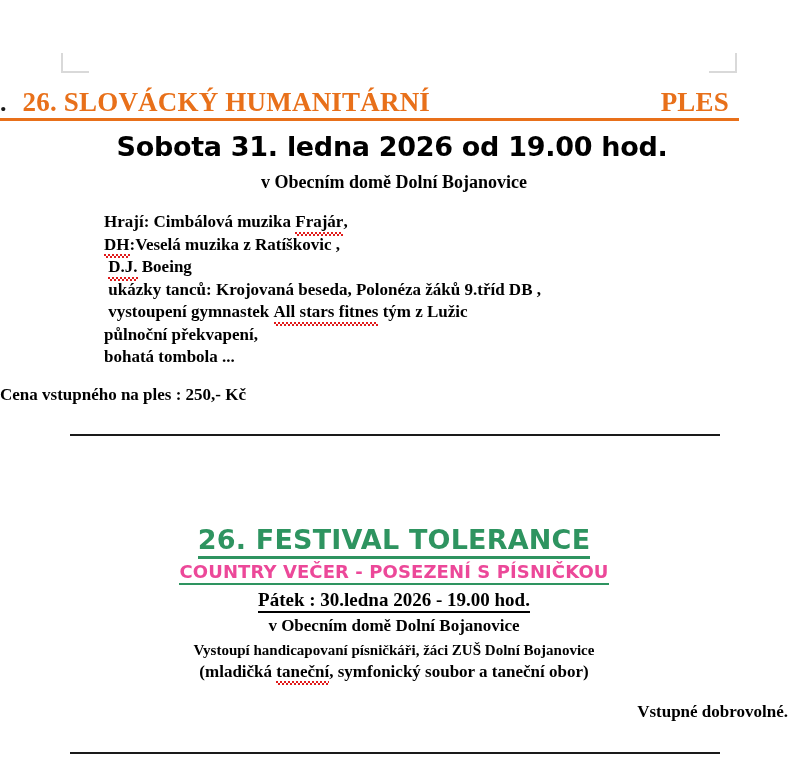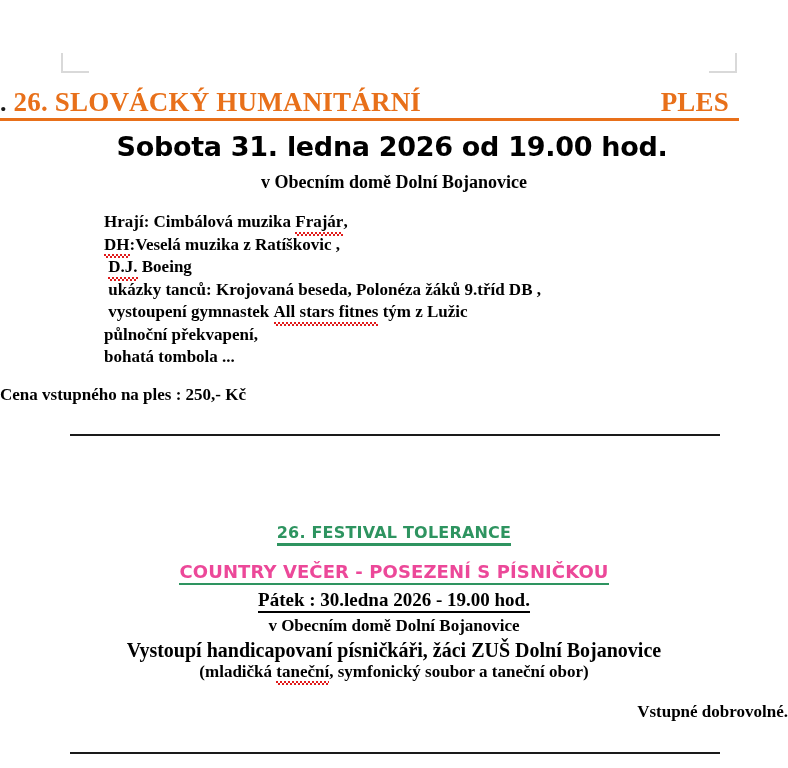--- a/index.html
+++ b/index.html
@@ -62,21 +62,21 @@
     font-weight: bold;
     line-height: 1;
     letter-spacing: 0;
   }
   .headline-main {
     color: #e8701a;
     font-size: 27px;
     font-weight: bold;
     line-height: 1.05;
     white-space: nowrap;
-    margin-left: 7px;
+    margin-left: 16px;
     margin-right: auto;
     letter-spacing: 0.2px;
   }
   .headline-tail {
     color: #e8701a;
     font-size: 27px;
     font-weight: bold;
     line-height: 1.05;
     white-space: nowrap;
     padding-right: 10px;
@@ -164,21 +164,21 @@
 
   
   .fest-title {
     position: absolute;
     left: 0;
     top: 524px;
     width: 788px;
     text-align: center;
     font-family: "DejaVu Sans", "Liberation Sans", sans-serif;
     font-weight: bold;
-    font-size: 16px;
+    font-size: 27px;
     color: #2e9460;
     letter-spacing: 0.2px;
     line-height: 1.15;
   }
   .fest-title span { border-bottom: 3px solid #2e9460; padding-bottom: 1px; }
 
   .fest-sub {
     position: absolute;
     left: 0;
     top: 561px;
@@ -214,21 +214,21 @@
     font-size: 17px;
     font-weight: bold;
     line-height: 1.2;
   }
   .fest-perf {
     position: absolute;
     left: 0;
     top: 639px;
     width: 788px;
     text-align: center;
-    font-size: 20px;
+    font-size: 15px;
     font-weight: bold;
     line-height: 22px;
   }
   .fest-perf2 {
     position: absolute;
     left: 0;
     top: 661px;
     width: 788px;
     text-align: center;
     font-size: 17px;

